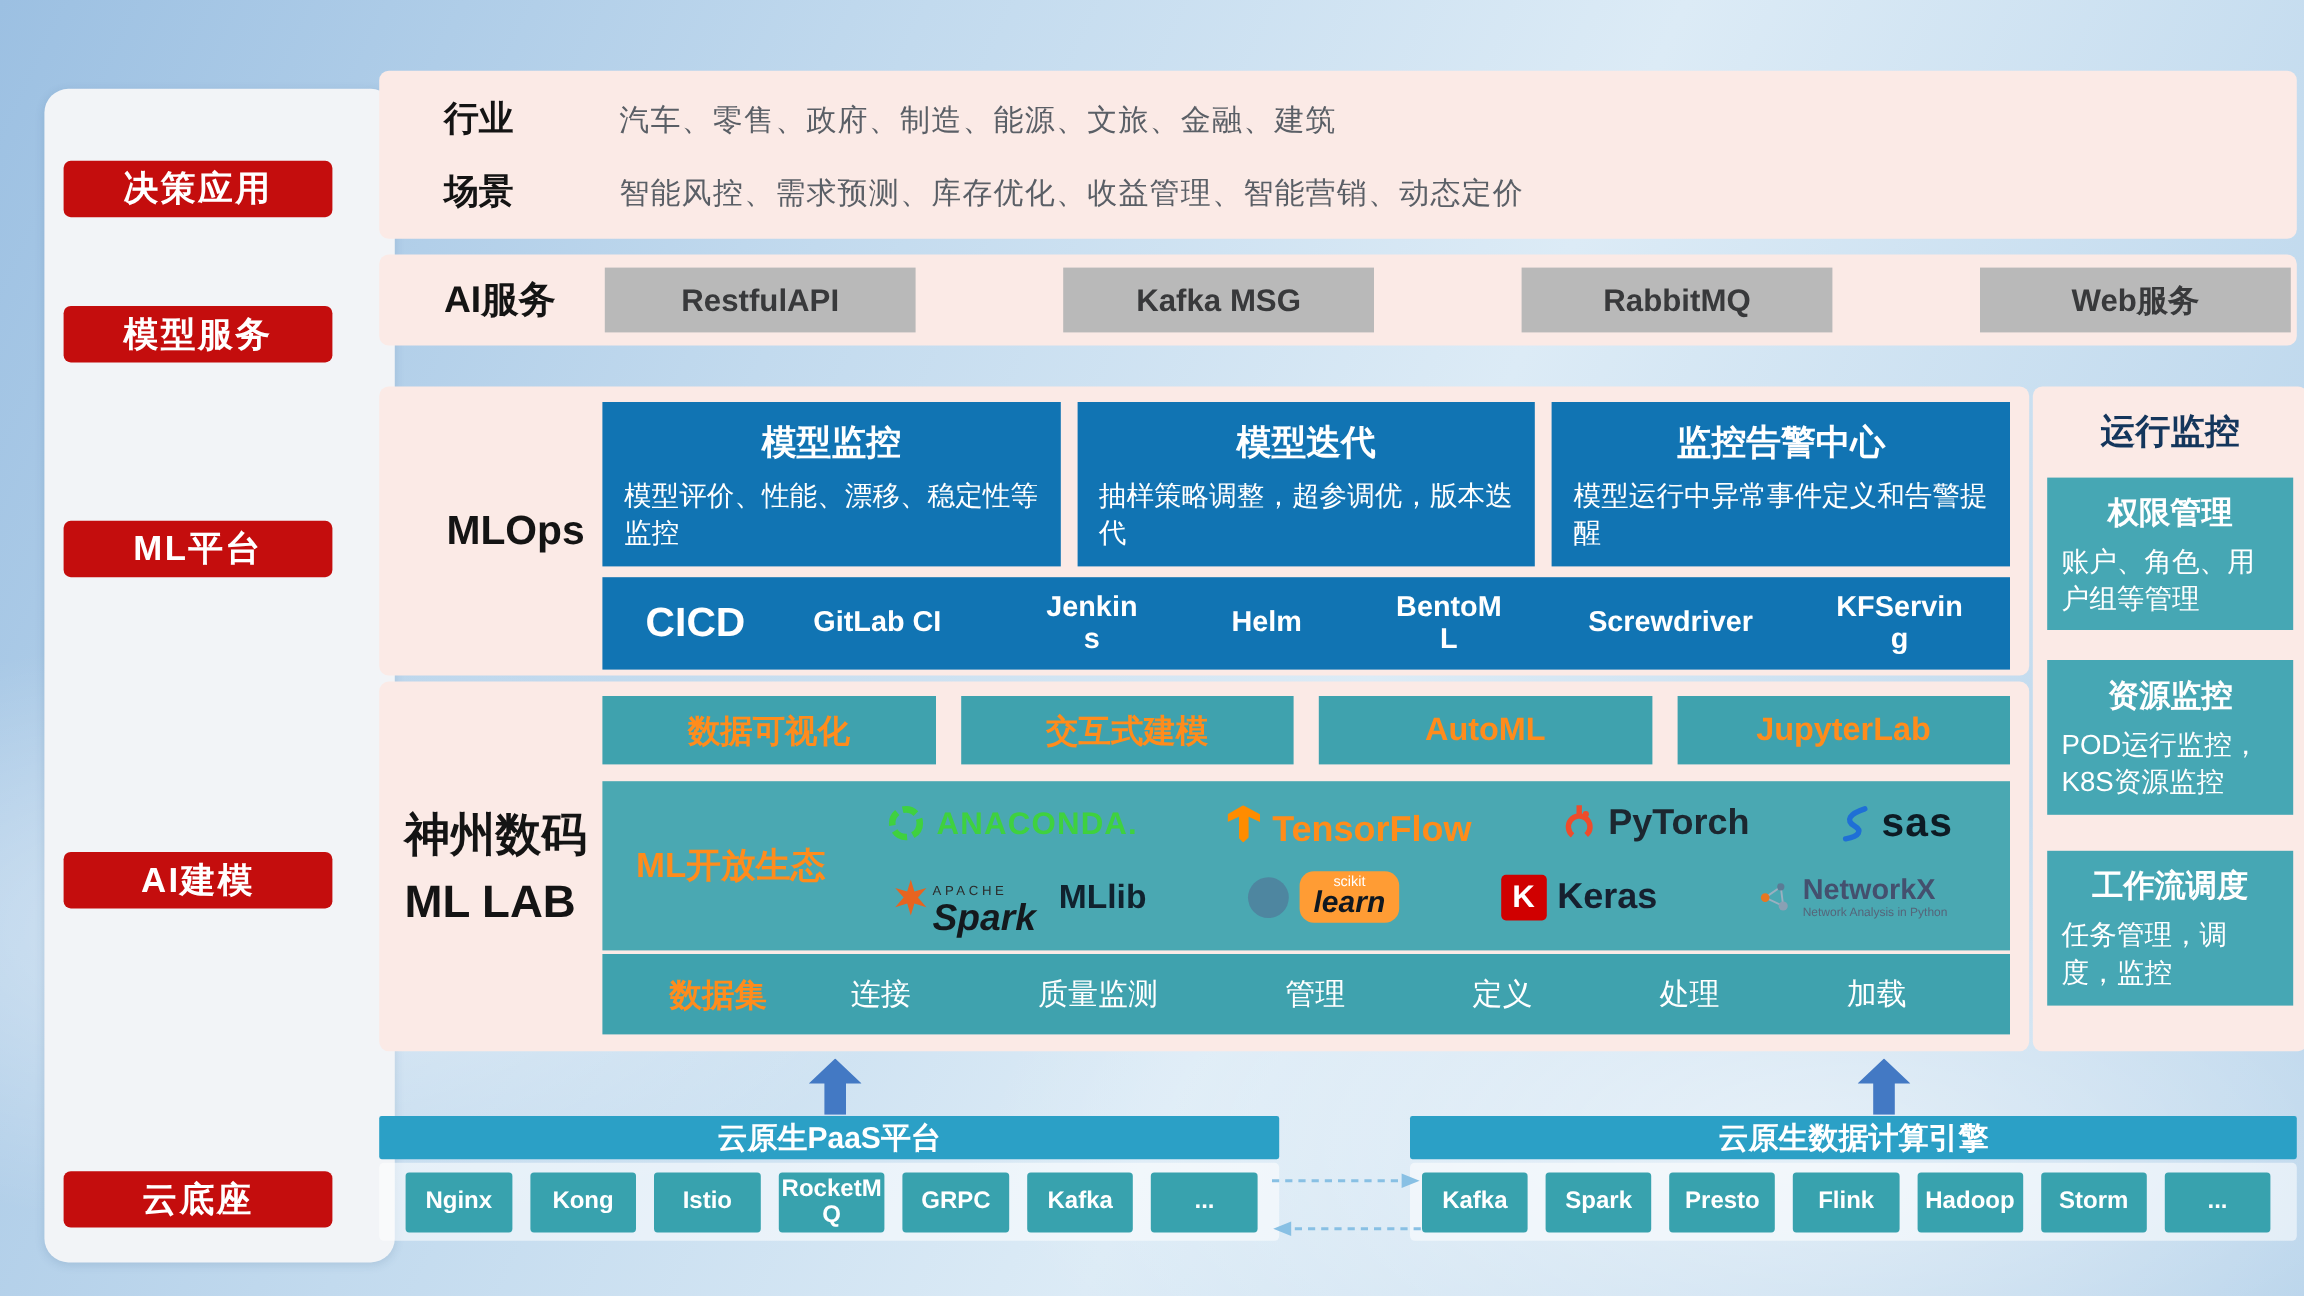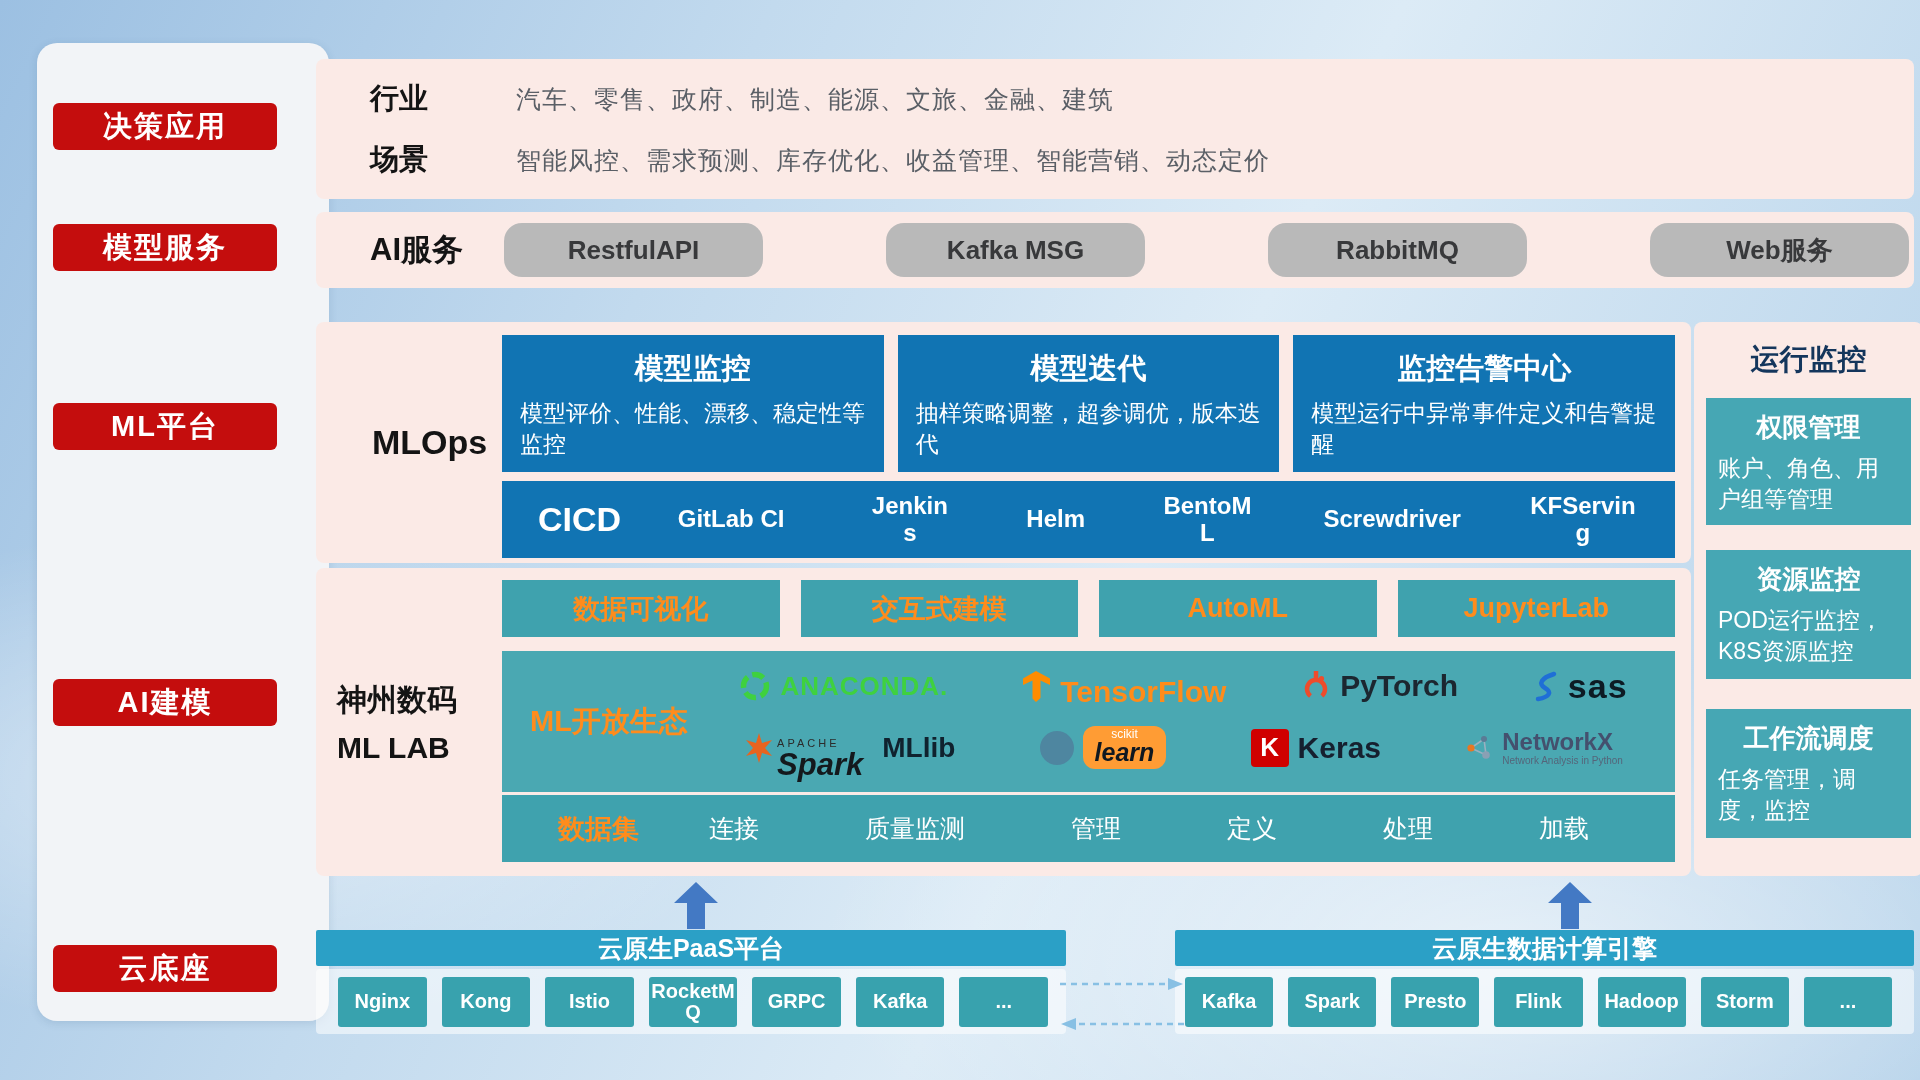--- a/index.html
+++ b/index.html
@@ -5,55 +5,55 @@
   html,body{margin:0;padding:0;background:#bcd6ec;}
   .stage{
     position:relative;width:1920px;height:1080px;overflow:hidden;
     font-family:"Liberation Sans",sans-serif;
     background:
       radial-gradient(1100px 480px at 78% 88%, rgba(255,255,255,.55), rgba(255,255,255,0) 62%),
       radial-gradient(900px 420px at 12% 72%, rgba(255,255,255,.5), rgba(255,255,255,0) 60%),
       linear-gradient(115deg,#9cc0e2 0%,#c2daee 32%,#dcebf6 58%,#b2d0e9 100%);
   }
   
-  .sidebar{position:absolute;left:37px;top:43px;width:292px;height:978px;background:#f2f4f7;border-radius:20px;box-shadow:0 2px 8px rgba(40,80,120,.15);}
+  .sidebar{position:absolute;left:37px;top:74px;width:292px;height:978px;background:#f2f4f7;border-radius:20px;box-shadow:0 2px 8px rgba(40,80,120,.15);}
   .red-btn{position:absolute;left:16px;width:224px;height:47px;background:#c40d0d;border-radius:6px;color:#fff;font-weight:bold;font-size:29px;letter-spacing:2px;display:flex;align-items:center;justify-content:center;}
   
   .panel{position:absolute;background:#fbeae6;border-radius:8px;}
   .sec-industry{left:316px;top:59px;width:1598px;height:140px;}
   .sec-ai{left:316px;top:212px;width:1598px;height:76px;}
   .sec-mlops{left:316px;top:322px;width:1375px;height:241px;}
   .sec-mllab{left:316px;top:568px;width:1375px;height:308px;}
   .sec-mon{left:1694px;top:322px;width:229px;height:554px;}
   
   .ind-row{position:absolute;left:54px;right:20px;height:52px;display:flex;align-items:center;}
   .ind-label{width:146px;font-size:29px;font-weight:bold;color:#141414;}
   .ind-text{font-size:25px;color:#5a5f66;letter-spacing:1px;}
   
   .ai-label{position:absolute;left:54px;top:0;height:100%;display:flex;align-items:center;font-size:31px;font-weight:bold;color:#141414;}
   .ai-btns{position:absolute;left:188px;width:1405px;height:100%;display:flex;align-items:center;justify-content:space-between;}
-  .gray-btn{width:259px;height:54px;background:#b9b9b9;color:#38393b;font-weight:bold;font-size:26px;display:flex;align-items:center;justify-content:center;border-radius:18px;}
+  .gray-btn{width:259px;height:54px;background:#b9b9b9;color:#38393b;font-weight:bold;font-size:26px;display:flex;align-items:center;justify-content:center;}
   
   .mlops-label{position:absolute;left:56px;top:0;height:100%;display:flex;align-items:center;font-size:34px;font-weight:bold;color:#141414;}
   .mlops-cards{position:absolute;left:186px;top:13px;width:1173px;height:137px;display:flex;gap:14px;}
   .ml-card{flex:1;background:#1174b3;color:#fff;padding:8px 18px;box-sizing:border-box;}
   .ml-card .t{text-align:center;font-size:29px;font-weight:bold;margin:6px 0 9px;}
   .ml-card .d{font-size:23px;line-height:1.35;}
   .cicd-bar{position:absolute;left:186px;top:159px;width:1173px;height:77px;background:#1174b3;color:#fff;display:flex;align-items:center;padding:0 36px;box-sizing:border-box;}
   .cicd-label{font-size:34px;font-weight:bold;margin-right:40px;}
   .cicd-tools{flex:1;display:flex;justify-content:space-between;align-items:center;}
   .cicd-tools span{display:inline-block;text-align:center;font-size:24px;font-weight:bold;line-height:1.12;overflow-wrap:anywhere;}
   .cicd-tools span:nth-child(1){width:140px;}
   .cicd-tools span:nth-child(2){width:88px;}
   .cicd-tools span:nth-child(3){width:74px;}
   .cicd-tools span:nth-child(4){width:100px;}
   .cicd-tools span:nth-child(5){width:140px;}
   .cicd-tools span:nth-child(6){width:112px;}
   
-  .mllab-label{position:absolute;left:21px;top:0;height:100%;width:160px;display:flex;flex-direction:column;justify-content:center;gap:10px;font-size:30px;font-weight:bold;color:#141414;}
+  .mllab-label{position:absolute;left:21px;top:0;height:100%;width:160px;display:flex;flex-direction:column;justify-content:center;gap:10px;font-size:38px;font-weight:bold;color:#141414;}
   .mllab-tools{position:absolute;left:186px;top:12px;width:1173px;height:57px;display:flex;gap:21px;}
   .teal-btn{flex:1;background:#3fa2ae;color:#ff8c1c;font-size:27px;font-weight:bold;display:flex;align-items:center;justify-content:center;}
   .eco-box{position:absolute;left:186px;top:83px;width:1173px;height:141px;background:#4aa8b2;display:flex;align-items:stretch;}
   .eco-label{width:200px;display:flex;align-items:center;padding-left:28px;box-sizing:border-box;color:#ff8c1c;font-size:29px;font-weight:bold;}
   .eco-logos{flex:1;display:flex;flex-direction:column;justify-content:space-evenly;padding:6px 10px 6px 0;}
   .logo-row{display:flex;justify-content:space-around;align-items:center;}
   .logo{display:flex;align-items:center;gap:9px;}
   .anaconda-text{font-size:26px;font-weight:bold;color:#3fd13f;letter-spacing:1px;}
   .tf-text{font-size:30px;font-weight:bold;color:#ff8c1a;margin-top:12px;}
   .pt-text{font-size:30px;font-weight:bold;color:#1c2730;}

